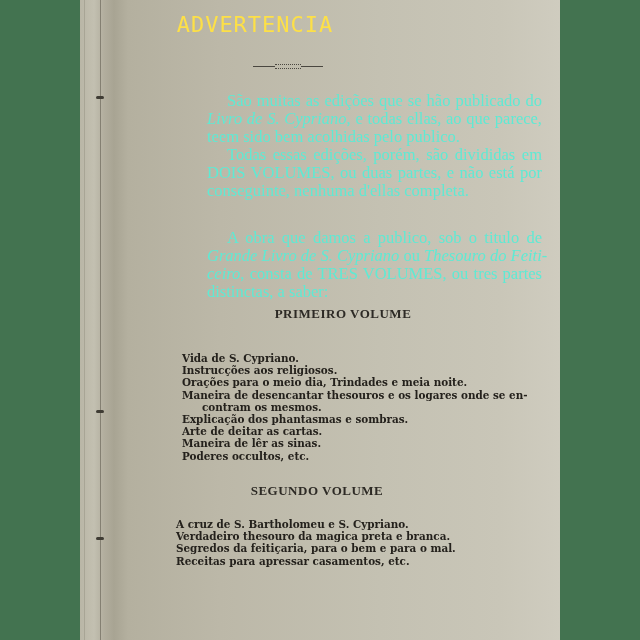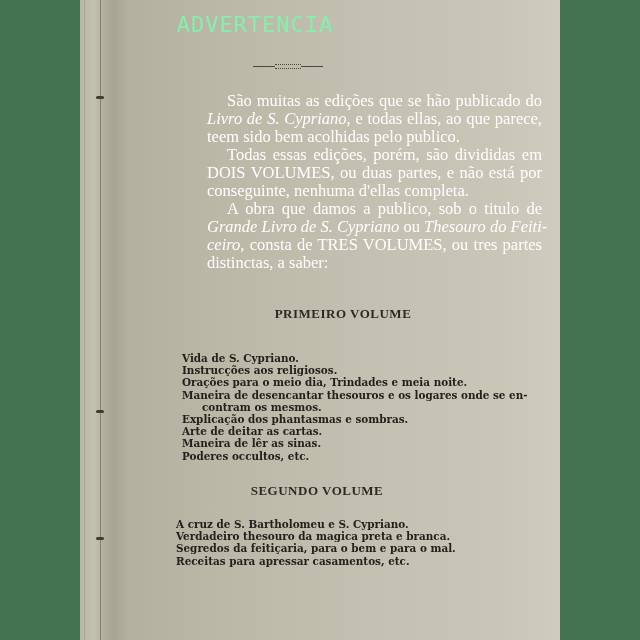--- a/index.html
+++ b/index.html
@@ -21,33 +21,33 @@
     background: #6e6a5c; opacity: 0.7;
   }
   .fold-line2 {
     position: absolute; left: 4px; top: 0; width: 1px; height: 640px;
     background: #9b9788; opacity: 0.6;
   }
   .stitch { position: absolute; left: 16px; width: 8px; height: 3px; background: #3f3c34; border-radius: 2px; }
   .title {
     position: absolute; left: 140px; top: 12px; width: 230px; text-align: center;
     font-family: "DejaVu Sans Mono", monospace; font-size: 22px; letter-spacing: 1px;
-    color: #86efac; font-weight: normal;
+    color: #fde047; font-weight: normal;
   }
   .ornament {
     position: absolute; left: 253px; top: 64px; width: 70px; height: 6px;
   }
   .ornament .line { position: absolute; top: 2px; height: 1px; background: #4a4740; }
   .ornament .l1 { left: 0; width: 22px; }
   .ornament .l2 { right: 0; width: 22px; }
   .ornament .mid { position: absolute; left: 22px; top: 0; width: 26px; height: 5px; border-top: 1px dotted #4a4740; border-bottom: 1px dotted #4a4740; box-sizing: border-box; }
   .prose {
     position: absolute; left: 187px; top: 92px; width: 355px;
     font-family: "Liberation Serif", serif; font-size: 16.5px; line-height: 18px;
-    color: #ffffff; text-align: justify;
+    color: #5eead4; text-align: justify;
   }
   .prose p { margin: 0; text-indent: 20px; }
   .prose .line { display: block; white-space: nowrap; text-align-last: justify; }
   .prose .last { text-align-last: left; }
   .prose i { font-style: italic; }
   .vol-heading {
     position: absolute; width: 526px; left: 80px; text-align: center;
     font-family: "Liberation Serif", serif; font-weight: bold; font-size: 13px; letter-spacing: 0.5px;
     color: #2d2a25;
   }
@@ -85,21 +85,21 @@
       <span class="line" style="padding-left: 20px;"><span>São muitas as edições que se hão publicado do</span></span>
       <span class="line"><i>Livro de S. Cypriano</i><span>, e todas ellas, ao que parece,</span></span>
       <span class="line last"><span>teem sido bem acolhidas pelo publico.</span></span>
     </p>
     <p>
       <span class="line" style="padding-left: 20px;"><span>Todas essas edições, porém, são divididas em</span></span>
       <span class="line"><span>DOIS VOLUMES, ou duas partes, e não está por</span></span>
       <span class="line last"><span>conseguinte, nenhuma d'ellas completa.</span></span>
     </p>
     <p>
-      <span class="line" style="padding-left: 20px;"><span>A obra que damos a publico, sob o titulo de</span></span>
+      <span class="line" style="padding-left: 20px; margin-top: 29px;"><span>A obra que damos a publico, sob o titulo de</span></span>
       <span class="line"><i>Grande Livro de S. Cypriano</i><span> ou </span><i>Thesouro do Feiti-</i></span>
       <span class="line"><i>ceiro</i><span>, consta de TRES VOLUMES, ou tres partes</span></span>
       <span class="line last"><span>distinctas, a saber:</span></span>
     </p>
   </div>
 
 <div class="vol-heading" style="top:306px">PRIMEIRO VOLUME</div>
 <ul class="vol-list" id="vol0" style="top:352px">
     <li>Vida de S. Cypriano.</li>
     <li>Instrucções aos religiosos.</li>

